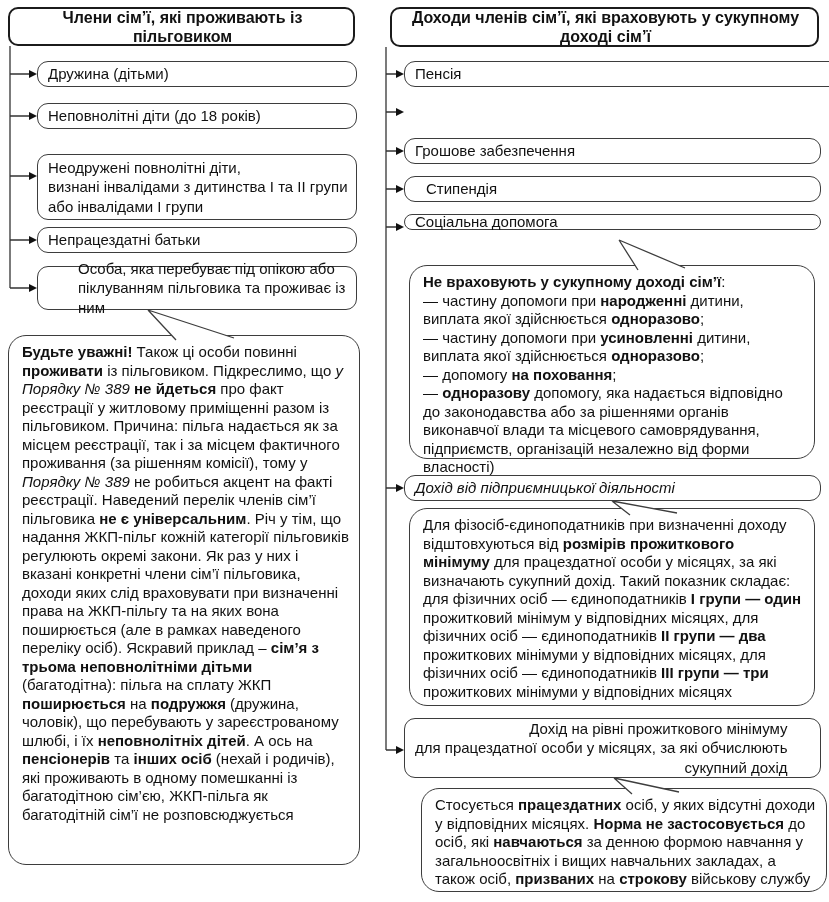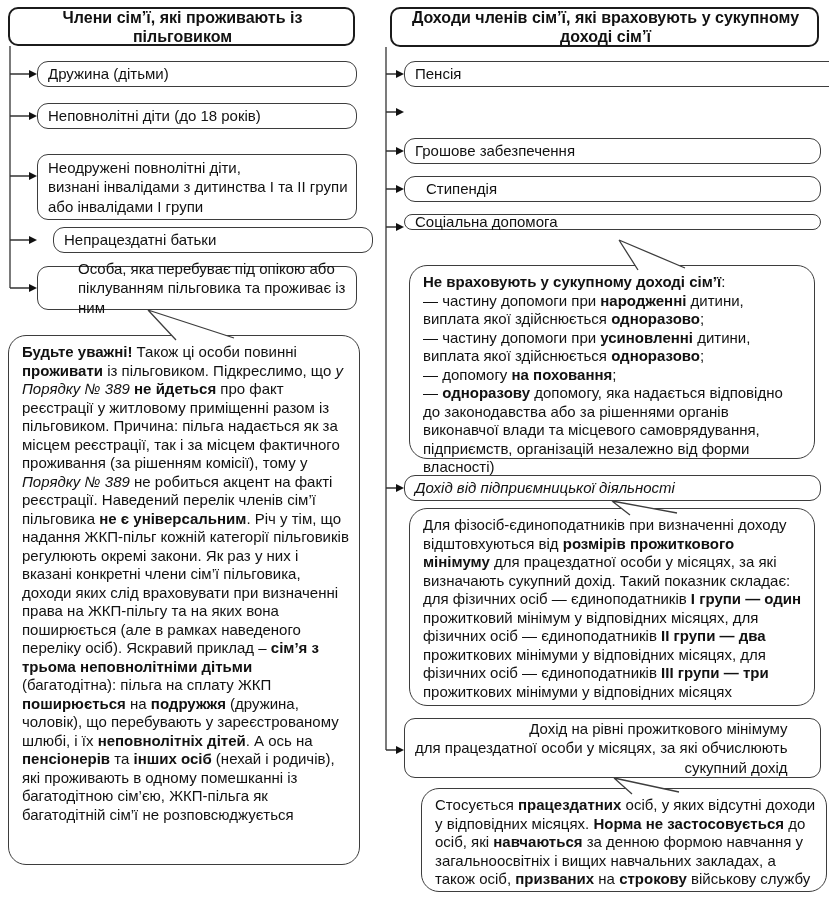--- a/index.html
+++ b/index.html
@@ -42,21 +42,21 @@
   <div class="box hdr" style="left:8px; top:7px; width:347px; height:39px;">Члени сім’ї, які проживають із пільговиком</div>
 
   <div class="box" style="left:37px; top:61px; width:320px; height:26px;">Дружина (дітьми)</div>
 
   <div class="box" style="left:37px; top:103px; width:320px; height:26px;">Неповнолітні діти (до 18 років)</div>
 
   <div class="box" style="left:37px; top:143px; width:320px; height:66px;margin-top:11px;">Неодружені повнолітні діти,
 визнані інвалідами з дитинства І та ІІ групи
 або інвалідами І групи</div>
 
-  <div class="box" style="left:37px; top:227px; width:320px; height:26px;margin-left:16px;">Непрацездатні батьки</div>
+  <div class="box" style="left:37px; top:227px; width:320px; height:26px;">Непрацездатні батьки</div>
 
   <div class="box" style="left:37px; top:266px; width:320px; height:44px;padding-left:40px;">Особа, яка перебуває під опікою або
 піклуванням пільговика та проживає із ним</div>
 
   <div class="bubble" style="left:8px; top:335px; width:352px; height:530px;"><b>Будьте уважні!</b> Також ці особи повинні <b>проживати</b> із пільговиком. Підкреслимо, що <i>у Порядку № 389</i> <b>не йдеться</b> про факт реєстрації у житловому приміщенні разом із пільговиком. Причина: пільга надається як за місцем реєстрації, так і за місцем фактичного проживання (за рішенням комісії), тому у <i>Порядку № 389</i> не робиться акцент на факті реєстрації. Наведений перелік членів сім’ї пільговика <b>не є універсальним</b>. Річ у тім, що надання ЖКП-пільг кожній категорії пільговиків регулюють окремі закони. Як раз у них і вказані конкретні члени сім’ї пільговика, доходи яких слід враховувати при визначенні права на ЖКП-пільгу та на яких вона поширюється (але в рамках наведеного переліку осіб). Яскравий приклад – <b>сім’я з трьома неповнолітніми дітьми</b> (багатодітна): пільга на сплату ЖКП <b>поширюється</b> на <b>подружжя</b> (дружина, чоловік), що перебувають у зареєстрованому шлюбі, і їх <b>неповнолітніх дітей</b>. А ось на <b>пенсіонерів</b> та <b>інших осіб</b> (нехай і родичів), які проживають в одному помешканні із багатодітною сім’єю, ЖКП-пільга як багатодітній сім’ї не розповсюджується</div>
 
   <div class="box hdr" style="left:390px; top:7px; width:429px; height:40px;">Доходи членів сім’ї, які враховують у сукупному
 доході сім’ї</div>
 
   <div class="box" style="left:404px; top:61px; width:463px; height:26px;">Пенсія</div>

